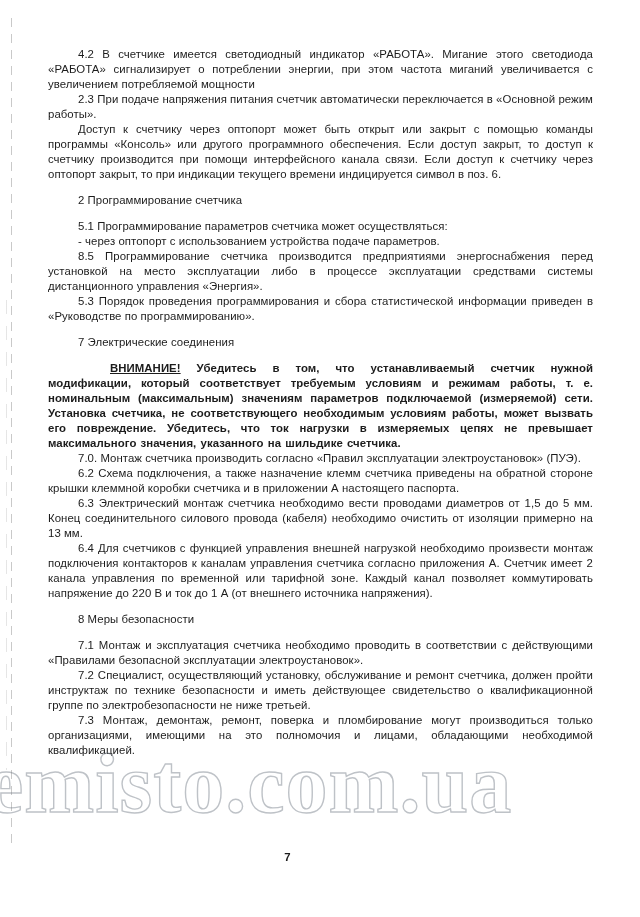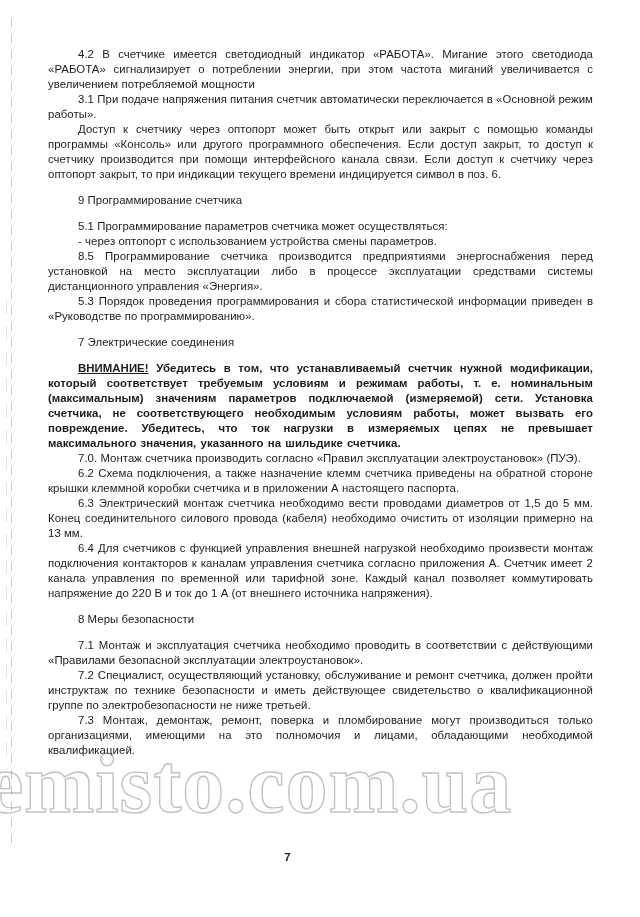--- a/index.html
+++ b/index.html
@@ -78,21 +78,21 @@
     text-indent: 30px;
     text-align: left;
   }
   .gap-md { height: 11px; }
 
   p.attention {
     font-weight: bold;
     text-indent: 30px;
     word-spacing: 1.0px;
   }
-  .underline { text-decoration: underline; }
+  .underline { text-decoration: underline; margin-left: 32px; }
 
   .page-number {
     position: absolute;
     left: 0;
     top: 851px;
     width: 575px;
     text-align: center;
     font-size: 11.4px;
     font-weight: bold;
     color: #1c1c1c;
@@ -120,29 +120,29 @@
 <body>
 
 <div class="page">
 
   <div class="scan-edge-line"></div>
   <div class="scan-edge-line2"></div>
 
   <div class="text-column">
 
     <p class="indent">4.2 В счетчике имеется  светодиодный индикатор «РАБОТА». Мигание этого светодиода «РАБОТА» сигнализирует о потреблении энергии, при этом частота миганий увеличивается с увеличением потребляемой мощности</p>
-    <p class="indent">3.1 При подаче напряжения питания счетчик автоматически переключается в «Основной режим работы».</p>
+    <p class="indent">2.3 При подаче напряжения питания счетчик автоматически переключается в «Основной режим работы».</p>
     <p class="indent">Доступ к счетчику через оптопорт может быть открыт или закрыт с помощью команды программы «Консоль» или другого программного обеспечения. Если доступ закрыт, то доступ к счетчику производится при помощи интерфейсного канала связи. Если доступ к счетчику через оптопорт закрыт, то при индикации текущего времени индицируется символ в поз. 6.</p>
 
     <div class="gap-md"></div>
-    <p class="heading">9 Программирование счетчика</p>
+    <p class="heading">2 Программирование счетчика</p>
     <div class="gap-md"></div>
 
     <p class="heading">5.1 Программирование параметров счетчика может осуществляться:</p>
-    <p class="dash">- через оптопорт с использованием устройства смены параметров.</p>
+    <p class="dash">- через оптопорт с использованием устройства подаче параметров.</p>
     <p class="indent">8.5 Программирование счетчика производится предприятиями энергоснабжения перед установкой на место эксплуатации либо в процессе эксплуатации средствами системы дистанционного управления «Энергия».</p>
     <p class="indent">5.3 Порядок проведения программирования и сбора статистической информации приведен в «Руководстве по программированию».</p>
 
     <div class="gap-md"></div>
     <p class="heading">7 Электрические соединения</p>
     <div class="gap-md"></div>
 
     <p class="attention"><span class="underline">ВНИМАНИЕ!</span><span> Убедитесь в том, что устанавливаемый счетчик нужной модификации, который соответствует требуемым условиям и режимам работы, т. е. номинальным (максимальным) значениям параметров подключаемой (измеряемой) сети. Установка счетчика, не соответствующего необходимым условиям работы, может вызвать его повреждение. Убедитесь, что ток нагрузки в измеряемых цепях не превышает максимального значения, указанного на шильдике счетчика.</span></p>
 
     <p class="indent">7.0.    Монтаж    счетчика    производить    согласно    «Правил    эксплуатации электроустановок» (ПУЭ).</p>

